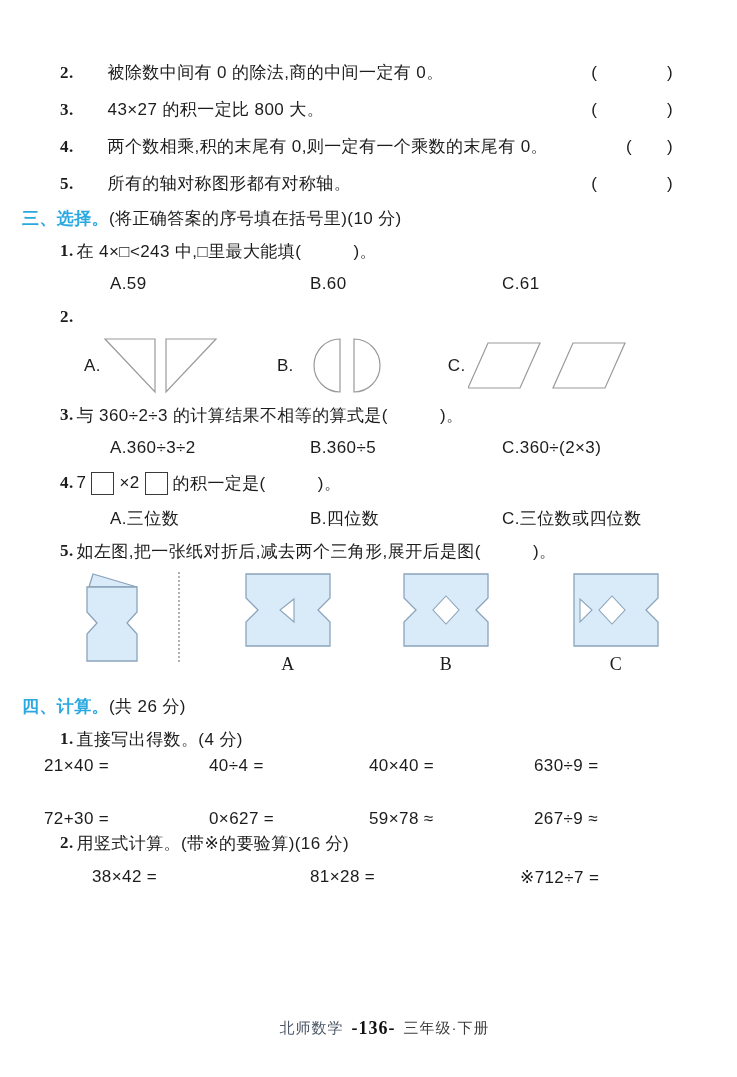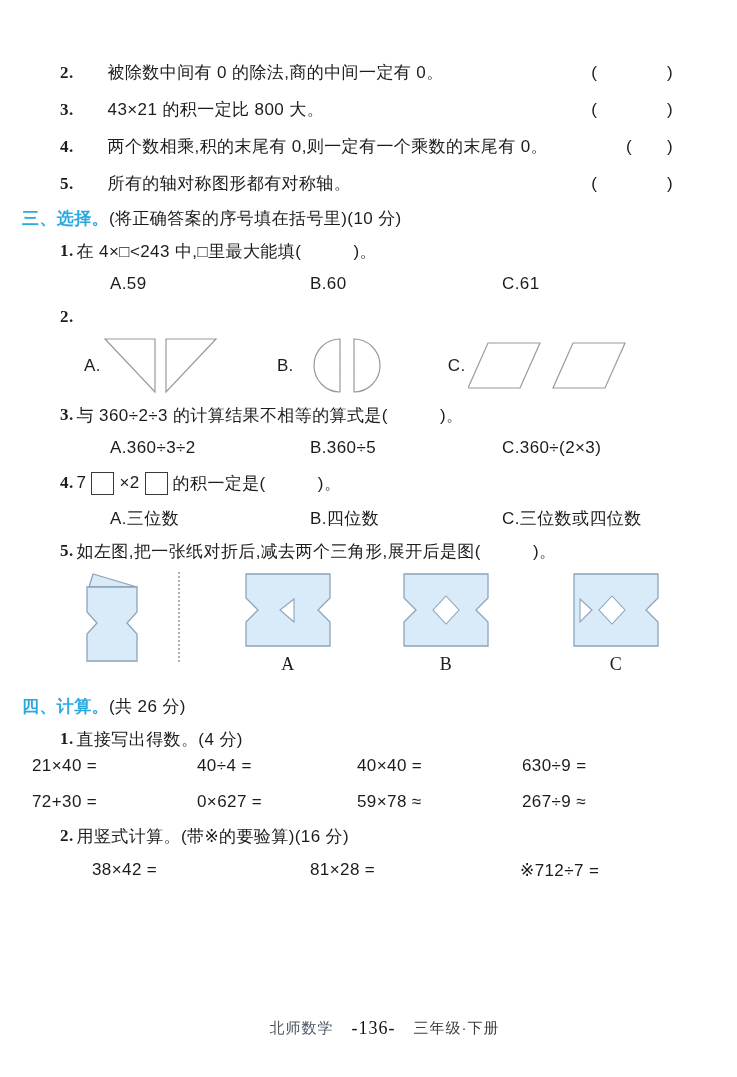--- a/index.html
+++ b/index.html
@@ -25,43 +25,43 @@
   .q-line-tall{height:38px;}
   .opt-row{height:32px;display:grid;grid-template-columns:200px 192px auto;align-items:center;padding-left:110px;white-space:pre;}
   .shape-row{height:64px;display:flex;align-items:center;padding-left:84px;}
   .fig-group{display:flex;align-items:center;}
   .fig-label{white-space:pre;margin-right:2px;}
   .mini-box{display:inline-block;width:21px;height:21px;border:1.2px solid #3a3a3a;vertical-align:-4px;margin:0 5px;background:#fff;}
   .q5-row{display:flex;align-items:flex-start;padding-left:80px;margin-top:4px;height:118px;}
   .q5-fig{display:flex;flex-direction:column;align-items:center;}
   .q5-fig .cap{margin-top:6px;font-family:"Liberation Serif","DejaVu Serif",serif;font-size:18px;}
   .divider{border-left:2px dotted #b0b0b0;height:90px;margin-left:38px;}
-  .calc-grid{display:grid;grid-template-columns:165px 160px 165px auto;row-gap:19px;padding-left:32px;white-space:pre;margin-bottom:10px;}
+  .calc-grid{display:grid;grid-template-columns:165px 160px 165px auto;row-gap:36px;padding-left:44px;white-space:pre;margin-bottom:0;}
   .calc-grid span{height:17px;}
   .calc-row3{display:grid;grid-template-columns:218px 210px auto;padding-left:92px;white-space:pre;height:34px;align-items:center;}
   .footer{position:absolute;left:16px;bottom:38px;width:100%;display:flex;justify-content:center;align-items:center;font-size:15px;}
   .footer .book{color:#4b5866;letter-spacing:1px;}
-  .footer .pageno{font-family:"Liberation Serif","DejaVu Serif",serif;font-weight:normal;font-size:18px;color:#111;margin:0 18px;letter-spacing:1px;}
+  .footer .pageno{font-family:"Liberation Serif","DejaVu Serif",serif;font-weight:bold;font-size:18px;color:#111;margin:0 8px;letter-spacing:1px;}
   .footer .vol{color:#3c3c3c;letter-spacing:1px;}
   svg{display:block;}
 </style>
 </head>
 <body>
 
 <div class="page">
 
   <div>
     <div class="tf-row">
       <span class="qnum">2.</span>
       <span class="tf-text">被除数中间有 0 的除法,商的中间一定有 0。</span>
       <span class="tf-bracket">(　　　　)</span>
     </div>
     <div class="tf-row">
       <span class="qnum">3.</span>
-      <span class="tf-text">43×21 的积一定比 800 大。</span>
+      <span class="tf-text">43×27 的积一定比 800 大。</span>
       <span class="tf-bracket">(　　　　)</span>
     </div>
     <div class="tf-row">
       <span class="qnum">4.</span>
       <span class="tf-text">两个数相乘,积的末尾有 0,则一定有一个乘数的末尾有 0。</span>
       <span class="tf-bracket">(　　)</span>
     </div>
     <div class="tf-row">
       <span class="qnum">5.</span>
       <span class="tf-text">所有的轴对称图形都有对称轴。</span>

